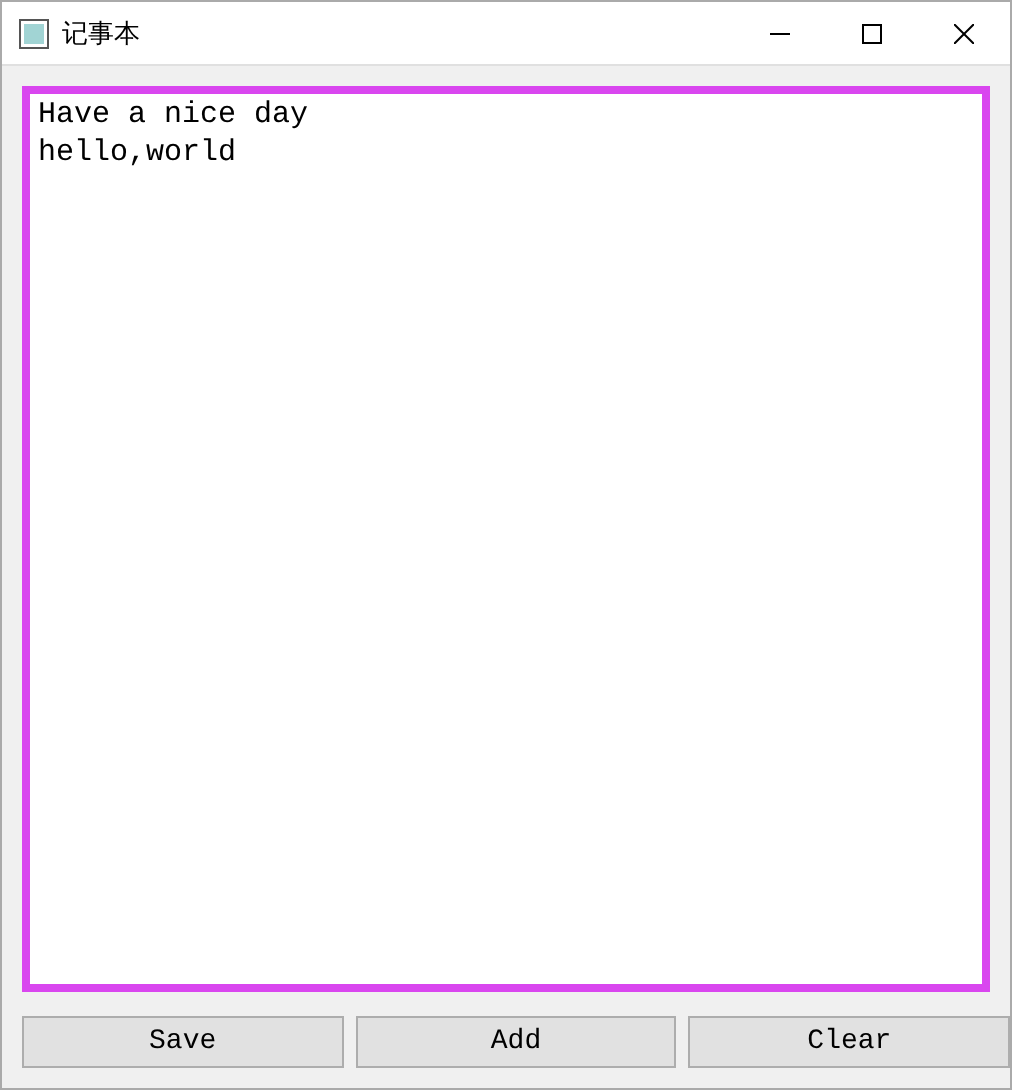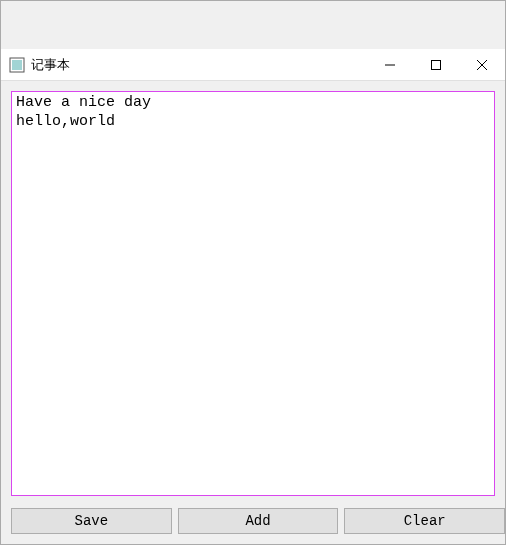--- a/index.html
+++ b/index.html
@@ -22,21 +22,20 @@
       display: flex;
       flex-direction: column;
     }
     .titlebar {
       height: 32px;
       background: #fff;
       display: flex;
       align-items: center;
       padding-left: 8px;
       border-bottom: 1px solid #e0e0e0;
-      margin-top: 48px;
     }
     .app-icon {
       width: 16px;
       height: 16px;
       margin-right: 6px;
       display: inline-flex;
       align-items: center;
       justify-content: center;
     }
     .app-icon svg {
@@ -69,21 +68,21 @@
     .content {
       flex: 1;
       padding: 10px 10px 6px 10px;
       display: flex;
       flex-direction: column;
     }
     .textarea {
       flex: 1;
       width: 100%;
       background: #fff;
-      border: 1px solid #d946ef;
+      border: 4px solid #d946ef;
       font-family: "SimSun", "宋体", "Courier New", monospace;
       font-size: 15px;
       line-height: 1.25;
       padding: 2px 4px;
       resize: none;
       outline: none;
       color: #000;
       white-space: pre;
     }
     .button-row {

